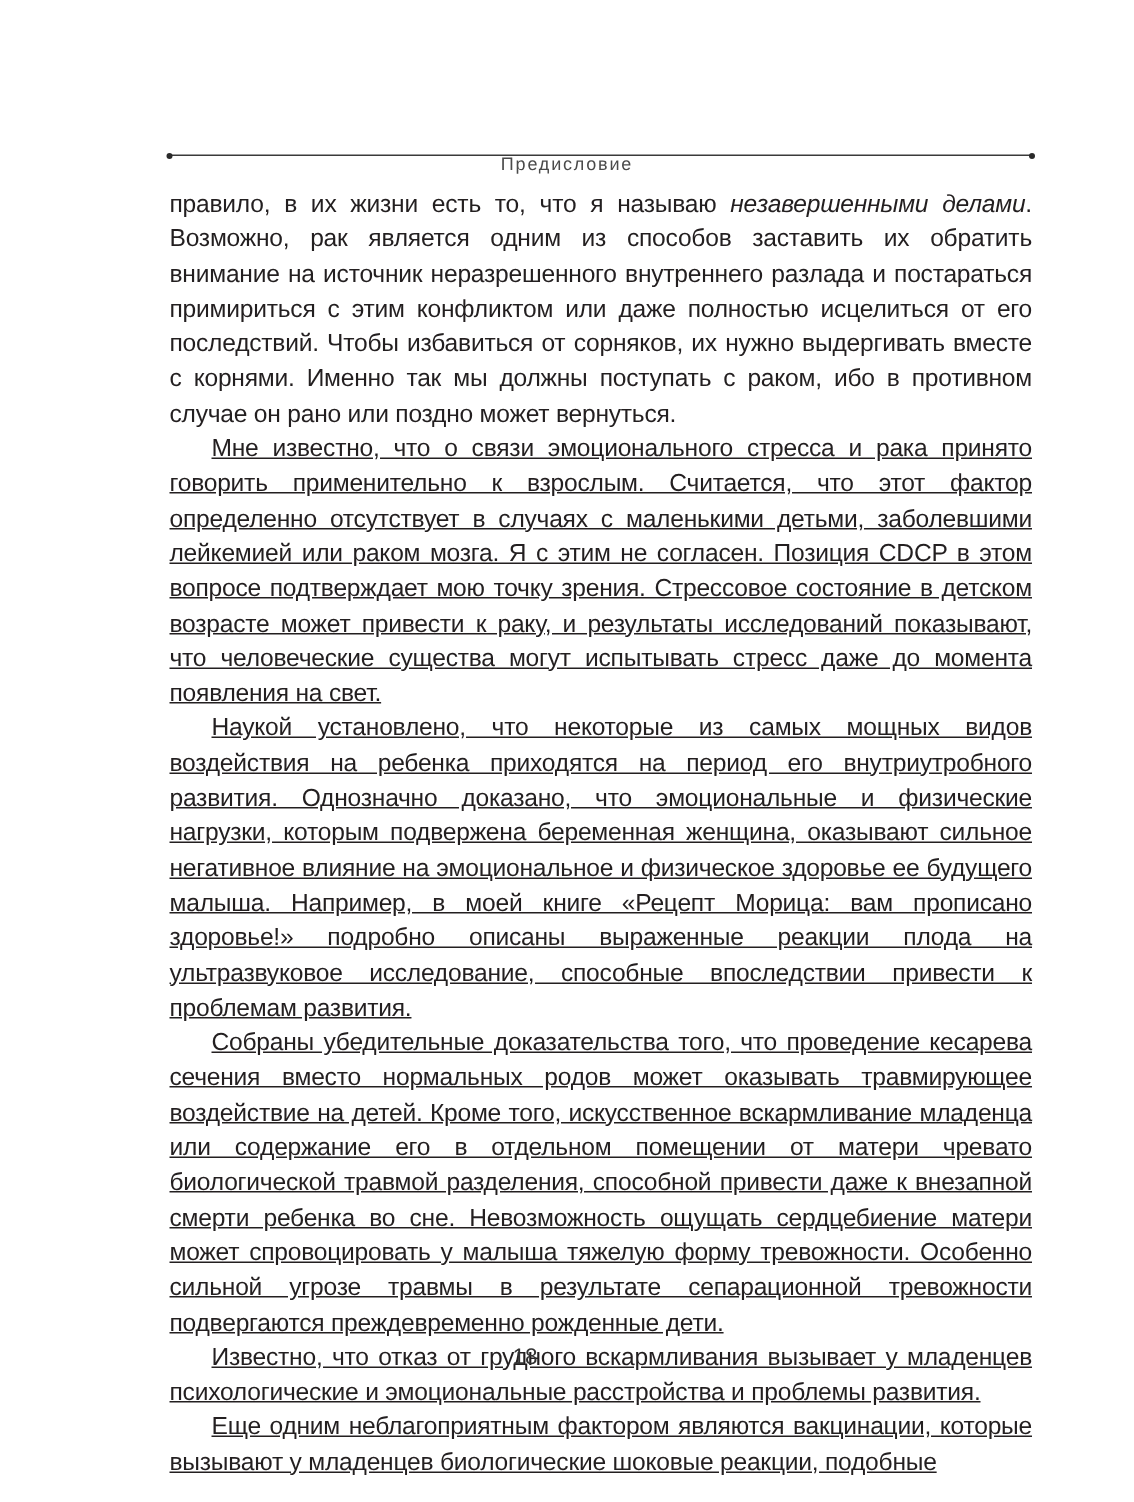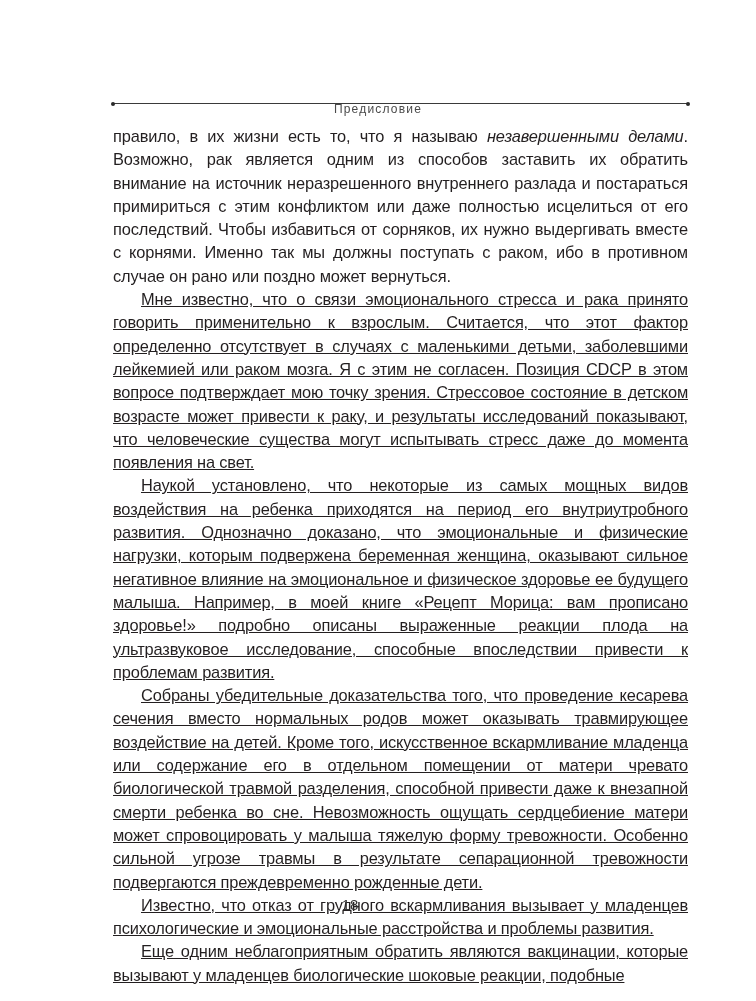--- a/index.html
+++ b/index.html
@@ -29,16 +29,16 @@
   <div class="rule-dot left"></div>
   <div class="rule-dot right"></div>
 </div>
 
 <div class="text">
   <p><span>правило, в их жизни есть то, что я называю </span><em>незавершенными делами</em><span>. Возможно, рак является одним из способов заставить их обратить внимание на источник неразрешенного внутреннего разлада и постараться примириться с этим конфликтом или даже полностью исцелиться от его последствий. Чтобы избавиться от сорняков, их нужно выдергивать вместе с корнями. Именно так мы должны поступать с раком, ибо в противном случае он рано или поздно может вернуться.</span></p>
   <p class="indent">Мне известно, что о связи эмоционального стресса и рака принято говорить применительно к взрослым. Считается, что этот фактор определенно отсутствует в случаях с маленькими детьми, заболевшими лейкемией или раком мозга. Я с этим не согласен. Позиция CDCP в этом вопросе подтверждает мою точку зрения. Стрессовое состояние в детском возрасте может привести к раку, и результаты исследований показывают, что человеческие существа могут испытывать стресс даже до момента появления на свет.</p>
   <p class="indent">Наукой установлено, что некоторые из самых мощных видов воздействия на ребенка приходятся на период его внутриутробного развития. Однозначно доказано, что эмоциональные и физические нагрузки, которым подвержена беременная женщина, оказывают сильное негативное влияние на эмоциональное и физическое здоровье ее будущего малыша. Например, в моей книге «Рецепт Морица: вам прописано здоровье!» подробно описаны выраженные реакции плода на ультразвуковое исследование, способные впоследствии привести к проблемам развития.</p>
   <p class="indent">Собраны убедительные доказательства того, что проведение кесарева сечения вместо нормальных родов может оказывать травмирующее воздействие на детей. Кроме того, искусственное вскармливание младенца или содержание его в отдельном помещении от матери чревато биологической травмой разделения, способной привести даже к внезапной смерти ребенка во сне. Невозможность ощущать сердцебиение матери может спровоцировать у малыша тяжелую форму тревожности. Особенно сильной угрозе травмы в результате сепарационной тревожности подвергаются преждевременно рожденные дети.</p>
   <p class="indent">Известно, что отказ от грудного вскармливания вызывает у младенцев психологические и эмоциональные расстройства и проблемы развития.</p>
-  <p class="indent">Еще одним неблагоприятным обратить являются вакцинации, которые вызывают у младенцев биологические шоковые реакции, подобные</p>
+  <p class="indent">Еще одним неблагоприятным фактором являются вакцинации, которые вызывают у младенцев биологические шоковые реакции, подобные</p>
 </div>
 
 <div class="page-number">18</div>
 
 </body></html>

